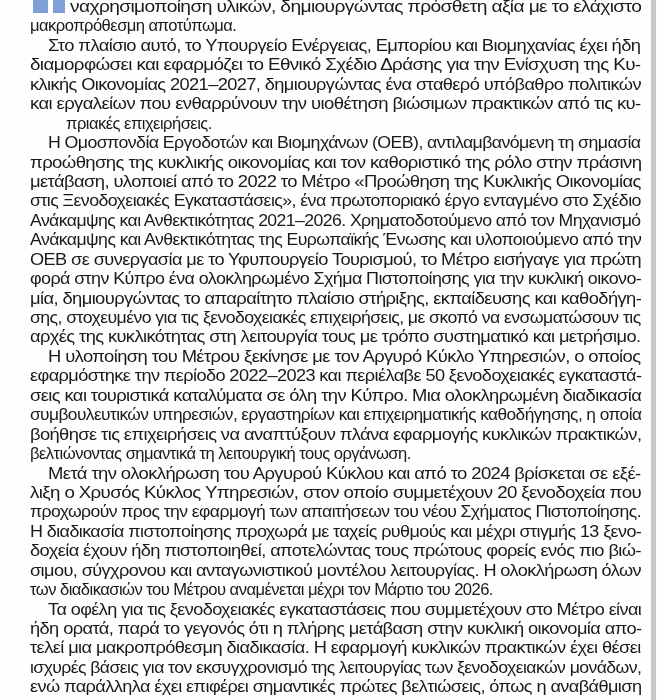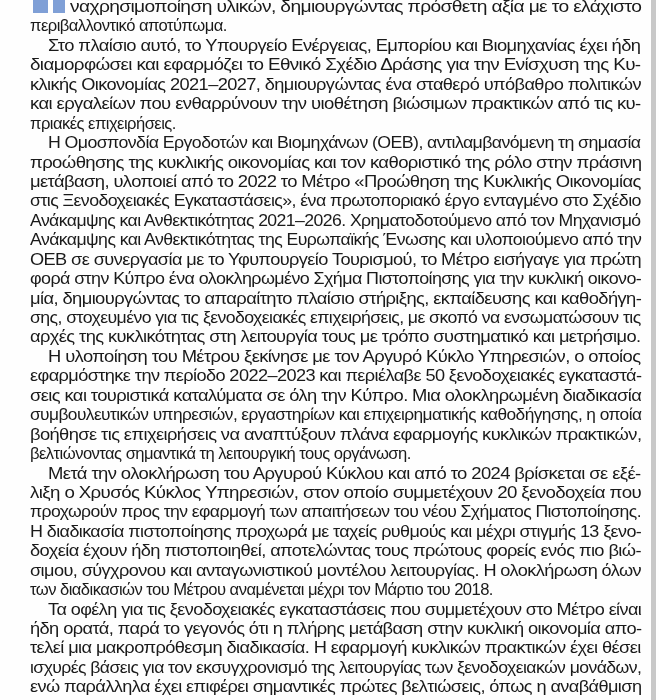--- a/index.html
+++ b/index.html
@@ -21,28 +21,28 @@
 <body>
 
 <div class="page">
   <div class="deco a"></div>
   <div class="deco b"></div>
   <div class="rule"></div>
 
   <div class="col" id="col">
       <div>
         <span class="line first" style="display: block; text-align: left; text-align-last: left; transform: scaleX(1.1582); width: 533px; transform-origin: 40px 0px;">ναχρησιμοποίηση υλικών, δημιουργώντας πρόσθετη αξία με το ελάχιστο</span>
-        <span class="line last" style="display: block; text-align: left; text-align-last: left;">περιβαλλοντικό αποτύπωμα.</span>
+        <span class="line last" style="display: block; text-align: left; text-align-last: left;">μακροπρόθεσμη αποτύπωμα.</span>
       </div>
       <div>
         <span class="line indent" style="display: block; text-align: left; text-align-last: left; transform: scaleX(1.1063); width: 554px; transform-origin: 18px 0px;">Στο πλαίσιο αυτό, το Υπουργείο Ενέργειας, Εμπορίου και Βιομηχανίας έχει ήδη</span>
         <span class="line" style="display: block; text-align: left; text-align-last: left; transform: scaleX(1.1357); width: 538px; transform-origin: 0px 0px;">διαμορφώσει και εφαρμόζει το Εθνικό Σχέδιο Δράσης για την Ενίσχυση της Κυ-</span>
         <span class="line" style="display: block; text-align: left; text-align-last: left; transform: scaleX(1.0989); width: 556px; transform-origin: 0px 0px;">κλικής Οικονομίας 2021–2027, δημιουργώντας ένα σταθερό υπόβαθρο πολιτικών</span>
         <span class="line" style="display: block; text-align: left; text-align-last: left; transform: scaleX(1.115); width: 548px; transform-origin: 0px 0px;">και εργαλείων που ενθαρρύνουν την υιοθέτηση βιώσιμων πρακτικών από τις κυ-</span>
-        <span class="line last" style="display: block; text-align: left; text-align-last: left;">πριακές επιχειρήσεις.</span>
+        <span class="line last" style="display: block; text-align: left; text-align-last: left; margin-left: 36px;">πριακές επιχειρήσεις.</span>
       </div>
       <div>
         <span class="line indent" style="display: block; text-align: left; text-align-last: left; transform: scaleX(1.0704); width: 572px; transform-origin: 18px 0px;">Η Ομοσπονδία Εργοδοτών και Βιομηχάνων (ΟΕΒ), αντιλαμβανόμενη τη σημασία</span>
         <span class="line" style="display: block; text-align: left; text-align-last: left; transform: scaleX(1.117); width: 547px; transform-origin: 0px 0px;">προώθησης της κυκλικής οικονομίας και τον καθοριστικό της ρόλο στην πράσινη</span>
         <span class="line" style="display: block; text-align: left; text-align-last: left; transform: scaleX(1.1089); width: 551px; transform-origin: 0px 0px;">μετάβαση, υλοποιεί από το 2022 το Μέτρο «Προώθηση της Κυκλικής Οικονομίας</span>
         <span class="line" style="display: block; text-align: left; text-align-last: left; transform: scaleX(1.0719); width: 570px; transform-origin: 0px 0px;">στις Ξενοδοχειακές Εγκαταστάσεις», ένα πρωτοποριακό έργο ενταγμένο στο Σχέδιο</span>
         <span class="line" style="display: block; text-align: left; text-align-last: left; transform: scaleX(1.0645); width: 574px; transform-origin: 0px 0px;">Ανάκαμψης και Ανθεκτικότητας 2021–2026. Χρηματοδοτούμενο από τον Μηχανισμό</span>
         <span class="line" style="display: block; text-align: left; text-align-last: left; transform: scaleX(1.0663); width: 573px; transform-origin: 0px 0px;">Ανάκαμψης και Ανθεκτικότητας της Ευρωπαϊκής Ένωσης και υλοποιούμενο από την</span>
         <span class="line" style="display: block; text-align: left; text-align-last: left; transform: scaleX(1.0969); width: 557px; transform-origin: 0px 0px;">ΟΕΒ σε συνεργασία με το Υφυπουργείο Τουρισμού, το Μέτρο εισήγαγε για πρώτη</span>
         <span class="line" style="display: block; text-align: left; text-align-last: left; transform: scaleX(1.0795); width: 566px; transform-origin: 0px 0px;">φορά στην Κύπρο ένα ολοκληρωμένο Σχήμα Πιστοποίησης για την κυκλική οικονο-</span>
@@ -58,21 +58,21 @@
         <span class="line" style="display: block; text-align: left; text-align-last: left; transform: scaleX(1.1049); width: 553px; transform-origin: 0px 0px;">βοήθησε τις επιχειρήσεις να αναπτύξουν πλάνα εφαρμογής κυκλικών πρακτικών,</span>
         <span class="line last" style="display: block; text-align: right; text-align-last: left;">βελτιώνοντας σημαντικά τη λειτουργική τους οργάνωση.</span>
       </div>
       <div>
         <span class="line indent" style="display: block; text-align: left; text-align-last: left; transform: scaleX(1.1126); width: 551px; transform-origin: 18px 0px;">Μετά την ολοκλήρωση του Αργυρού Κύκλου και από το 2024 βρίσκεται σε εξέ-</span>
         <span class="line" style="display: block; text-align: left; text-align-last: left; transform: scaleX(1.1273); width: 542px; transform-origin: 0px 0px;">λιξη ο Χρυσός Κύκλος Υπηρεσιών, στον οποίο συμμετέχουν 20 ξενοδοχεία που</span>
         <span class="line" style="display: block; text-align: left; text-align-last: left; transform: scaleX(1.0608); width: 576px; transform-origin: 0px 0px;">προχωρούν προς την εφαρμογή των απαιτήσεων του νέου Σχήματος Πιστοποίησης.</span>
         <span class="line" style="display: block; text-align: left; text-align-last: left; transform: scaleX(1.0833); width: 564px; transform-origin: 0px 0px;">Η διαδικασία πιστοποίησης προχωρά με ταχείς ρυθμούς και μέχρι στιγμής 13 ξενο-</span>
         <span class="line" style="display: block; text-align: left; text-align-last: left; transform: scaleX(1.1029); width: 554px; transform-origin: 0px 0px;">δοχεία έχουν ήδη πιστοποιηθεί, αποτελώντας τους πρώτους φορείς ενός πιο βιώ-</span>
         <span class="line" style="display: block; text-align: left; text-align-last: left; transform: scaleX(1.095); width: 558px; transform-origin: 0px 0px;">σιμου, σύγχρονου και ανταγωνιστικού μοντέλου λειτουργίας. Η ολοκλήρωση όλων</span>
-        <span class="line last" style="display: block; text-align: left; text-align-last: left;">των διαδικασιών του Μέτρου αναμένεται μέχρι τον Μάρτιο του 2018.</span>
+        <span class="line last" style="display: block; text-align: left; text-align-last: left;">των διαδικασιών του Μέτρου αναμένεται μέχρι τον Μάρτιο του 2026.</span>
       </div>
       <div>
         <span class="line indent" style="display: block; text-align: left; text-align-last: left; transform: scaleX(1.0901); width: 562px; transform-origin: 18px 0px;">Τα οφέλη για τις ξενοδοχειακές εγκαταστάσεις που συμμετέχουν στο Μέτρο είναι</span>
         <span class="line" style="display: block; text-align: left; text-align-last: left; transform: scaleX(1.1009); width: 555px; transform-origin: 0px 0px;">ήδη ορατά, παρά το γεγονός ότι η πλήρης μετάβαση στην κυκλική οικονομία απο-</span>
         <span class="line" style="display: block; text-align: left; text-align-last: left; transform: scaleX(1.1009); width: 555px; transform-origin: 0px 0px;">τελεί μια μακροπρόθεσμη διαδικασία. Η εφαρμογή κυκλικών πρακτικών έχει θέσει</span>
         <span class="line" style="display: block; text-align: left; text-align-last: left; transform: scaleX(1.0626); width: 575px; transform-origin: 0px 0px;">ισχυρές βάσεις για τον εκσυγχρονισμό της λειτουργίας των ξενοδοχειακών μονάδων,</span>
         <span class="line" style="display: block; text-align: left; text-align-last: left; transform: scaleX(1.095); width: 558px; transform-origin: 0px 0px;">ενώ παράλληλα έχει επιφέρει σημαντικές πρώτες βελτιώσεις, όπως η αναβάθμιση</span>
       </div>
     </div>
 </div>

